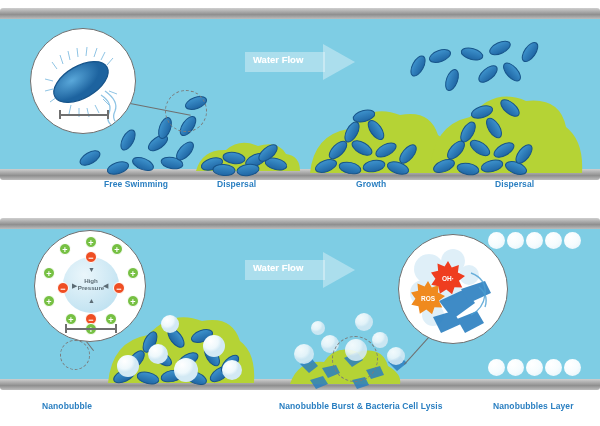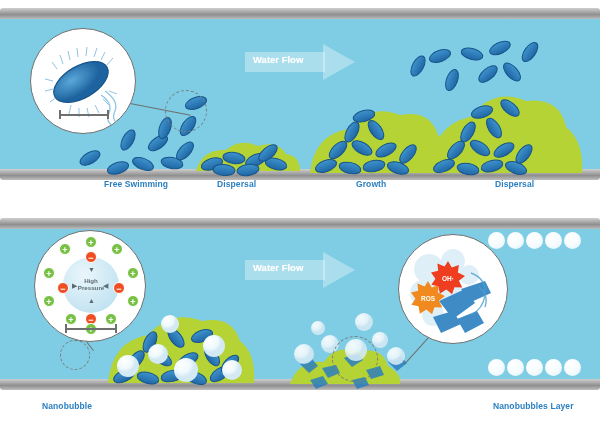--- a/index.html
+++ b/index.html
@@ -376,14 +376,15 @@
       <span>ROS</span>
     </div>
     <div class="burst oh" style="left:32px;top:26px;width:34px;height:34px;">
       <span>OH·</span>
     </div>
   </div>
 </div>
 
 <div class="stage-labels" id="labels-bottom">
   <span class="stage-label" style="left:42px;">Nanobubble</span>
+  <span class="stage-label" style="left:279px;">Nanobubble Burst &amp; Bacteria Cell Lysis</span>
   <span class="stage-label" style="left:493px;">Nanobubbles Layer</span>
 </div>
 
 </body></html>

